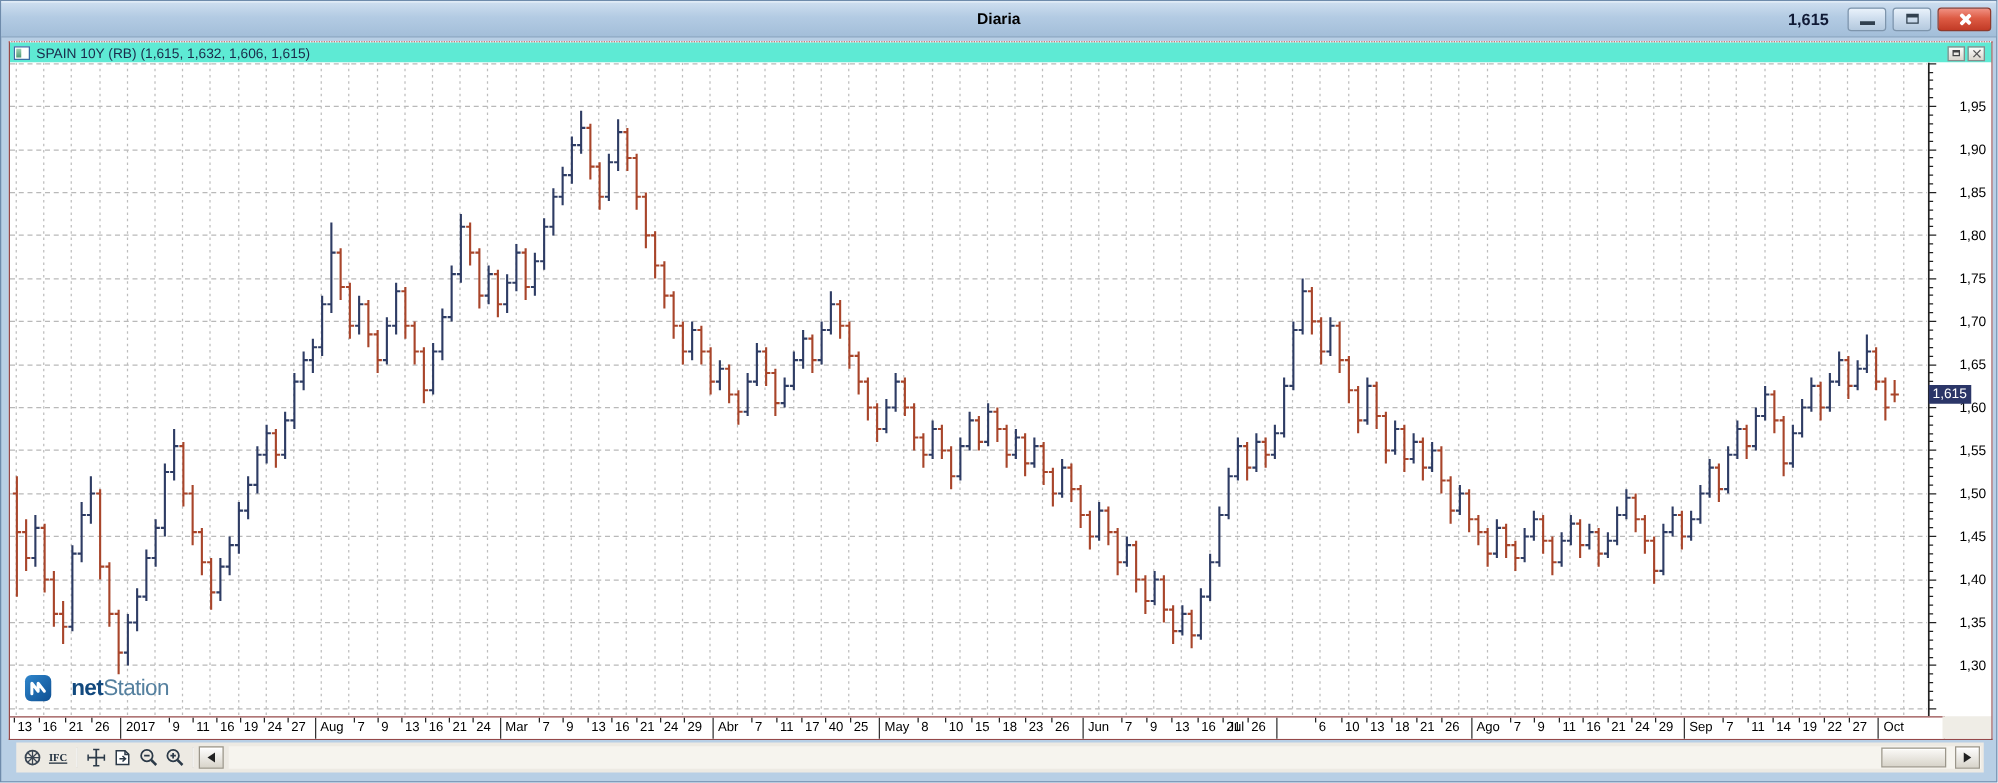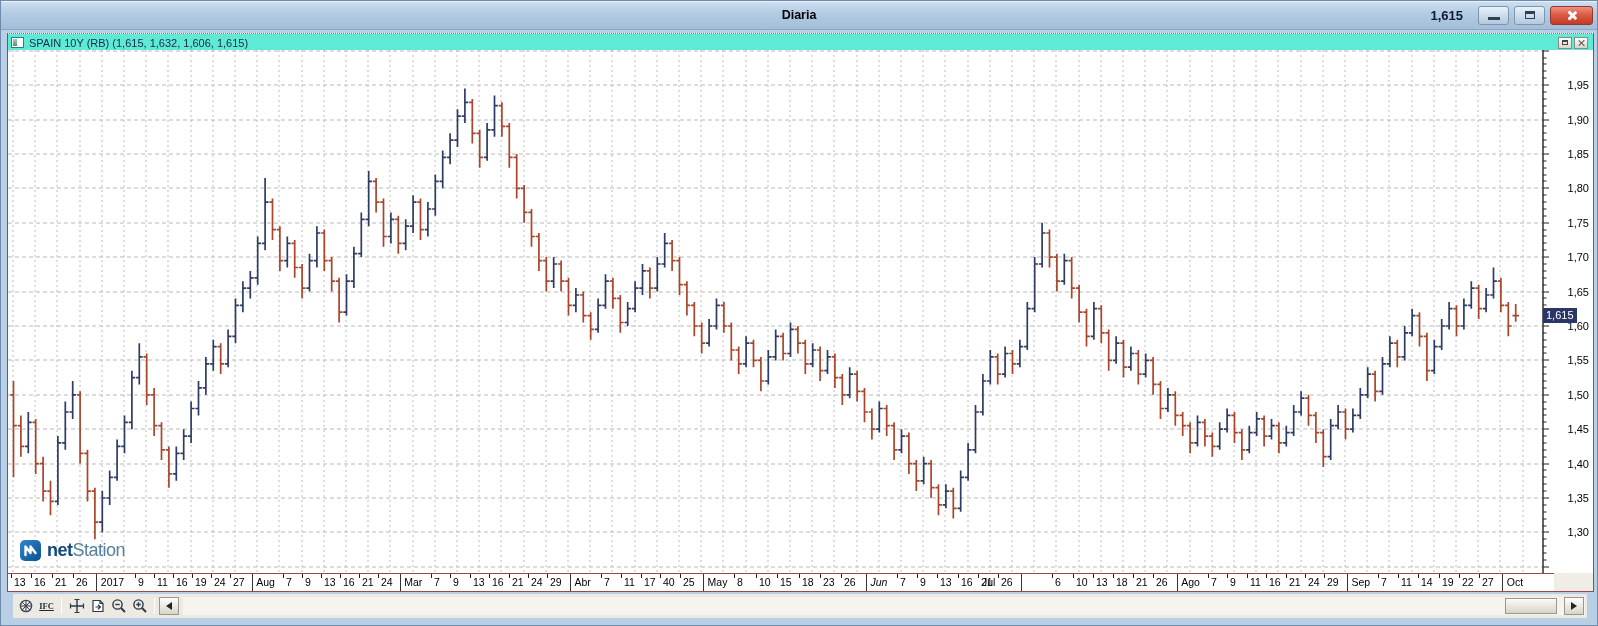--- a/index.html
+++ b/index.html
@@ -48,21 +48,21 @@
   .paxis { width:51px; height:523px; position:relative; background:#fff; border-left:0; }
   .price-tag { position:absolute; left:1px; padding:0 3px 1px 3px; background:#2b3668; color:#fff; font-size:11px; line-height:14px; z-index:3; }
 
   .daxis { height:18px; width:1548px; position:relative; background:#fff; border-top:1px solid #95494a; border-right:1px solid #95494a; font-size:10.5px; color:#000; overflow:hidden; }
   .daxis .mlabel,.daxis .dlabel { position:absolute; top:2px; white-space:nowrap; }
   .daxis .tick { position:absolute; top:0; width:1px; height:4px; background:#222; }
   .daxis .sep { position:absolute; top:0; width:1px; height:18px; background:#333; }
   .corner { position:absolute; right:0; bottom:0; width:39px; height:18px; background:#efede6; }
 
   
-  .logo { position:absolute; left:12px; bottom:12px; display:flex; align-items:flex-start; gap:6px; z-index:2; }
+  .logo { position:absolute; left:12px; bottom:12px; display:flex; align-items:flex-start; gap:16px; z-index:2; }
   .logo-badge { width:21px; height:21px; border-radius:5px; background:linear-gradient(135deg,#2f86cc,#0e4f92); display:flex; align-items:center; justify-content:center; }
   .logo-net { font-size:18px; font-weight:bold; color:#12497e; letter-spacing:-0.5px; }
   .logo-station { font-size:18px; color:#55809f; letter-spacing:-0.5px; }
 
   
   .bottombar { height:24px; margin:2px 5px 0 6px; display:flex; align-items:center; background:#edeae3; padding:0 2px; position:relative; }
   .tool { width:19px; height:18px; display:flex; align-items:center; justify-content:center; margin:0 1px; }
   .tool svg { display:block; }
   .tool-ifc { font-size:8.5px; font-weight:bold; color:#1c2b3a; text-decoration:underline; font-family:Liberation Serif, serif; }
   .vsep { width:1px; height:16px; background:#b9b5aa; border-right:1px solid #fff; margin:0 4px; }
@@ -383,21 +383,21 @@
           <div class="dlabel" style="left: 751px;">10</div>
           <div class="tick" style="left: 769px;"></div>
           <div class="dlabel" style="left: 772px;">15</div>
           <div class="tick" style="left: 791px;"></div>
           <div class="dlabel" style="left: 794px;">18</div>
           <div class="tick" style="left: 812px;"></div>
           <div class="dlabel" style="left: 815px;">23</div>
           <div class="tick" style="left: 833px;"></div>
           <div class="dlabel" style="left: 836px;">26</div>
           <div class="sep" style="left: 858px;"></div>
-          <div class="mlabel" style="left: 862.4px; font-style: italic;">Jun</div>
+          <div class="mlabel" style="left: 862.4px;">Jun</div>
           <div class="tick" style="left: 889px;"></div>
           <div class="dlabel" style="left: 892px;">7</div>
           <div class="tick" style="left: 909px;"></div>
           <div class="dlabel" style="left: 912px;">9</div>
           <div class="tick" style="left: 929px;"></div>
           <div class="dlabel" style="left: 932px;">13</div>
           <div class="tick" style="left: 950px;"></div>
           <div class="dlabel" style="left: 953px;">16</div>
           <div class="tick" style="left: 970px;"></div>
           <div class="dlabel" style="left: 973px;">21</div>

